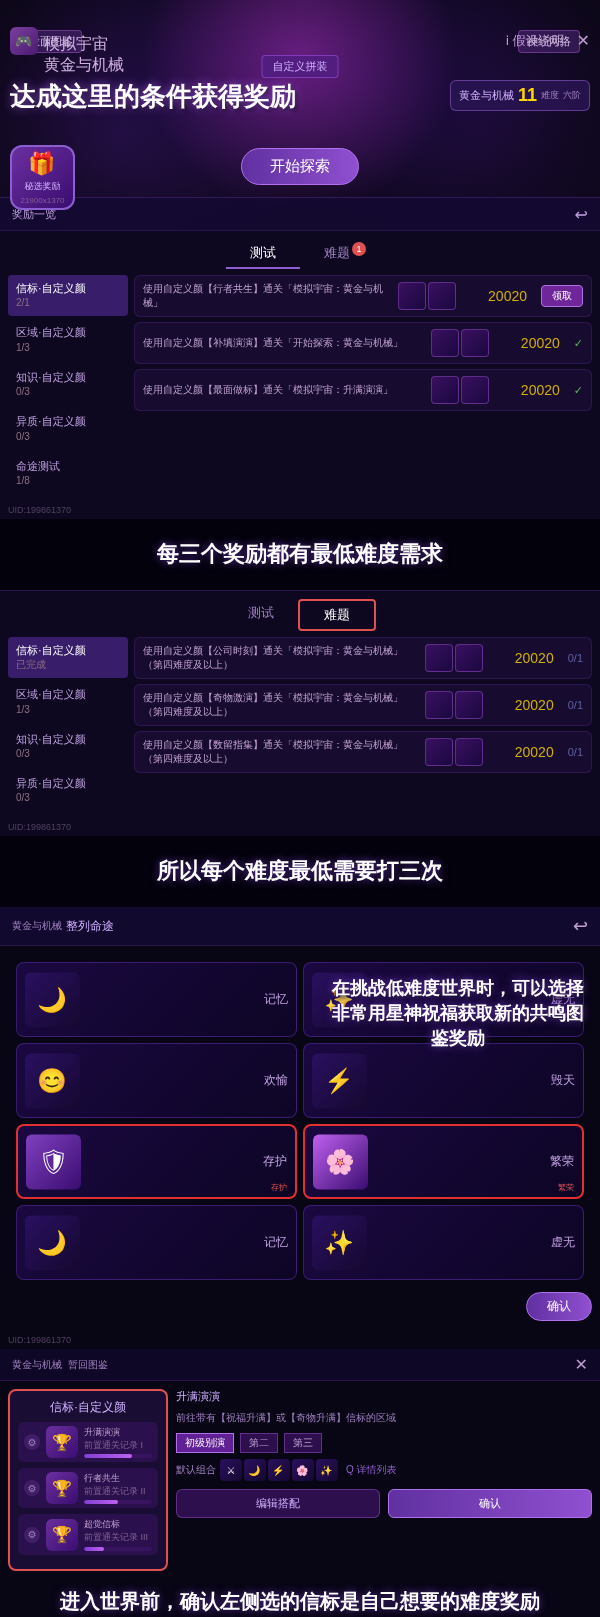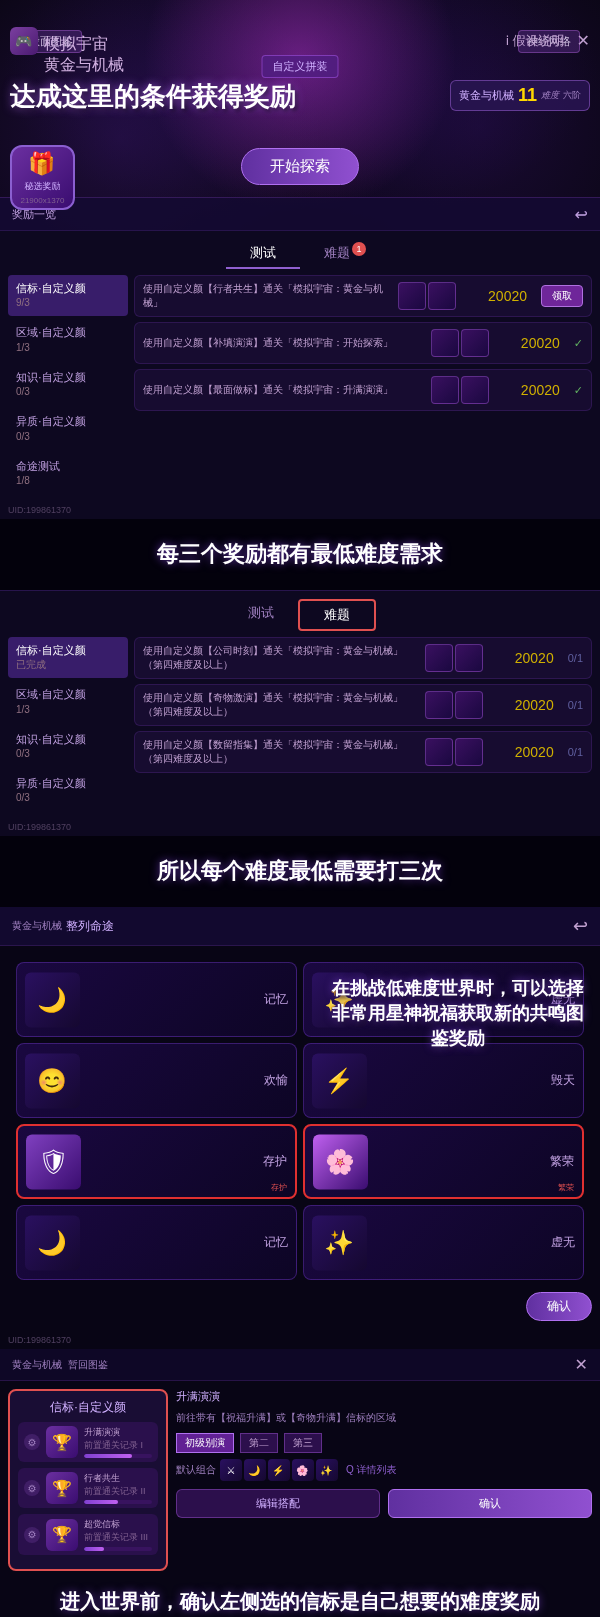--- a/index.html
+++ b/index.html
@@ -606,21 +606,21 @@
 
   <div class="reward-badge">
     <div class="reward-badge-icon">🎁</div>
     <div style="font-size:9px;">秘选奖励</div>
     <div style="font-size:8px;color:#806090;">21900x1370</div>
   </div>
 
   <div class="difficulty-badge">
     <span>黄金与机械</span>
     <span class="diff-num">11</span>
-    <span style="font-size:9px;color:#a080c0;font-style:italic;">难度</span>
+    <span style="font-size:9px;color:#a080c0;">难度</span>
     <span style="font-size:9px;color:#a080c0;">六阶</span>
   </div>
 
   <div class="start-btn">开始探索</div>
 
   <div class="bottom-nav-bar">
     <span class="bnb-item">奖励一览</span>
     <span class="bnb-back">↩</span>
   </div>
 </div>
@@ -631,21 +631,21 @@
     <div class="tab-item">
       <span>难题</span>
       <span class="tab-badge">1</span>
     </div>
   </div>
 
   <div class="sidebar-table">
     <div class="sidebar-list">
       <div class="sidebar-row active">
         <div>信标·自定义颜</div>
-        <div class="sidebar-row-sub">9/3</div>
+        <div class="sidebar-row-sub">2/1</div>
       </div>
       <div class="sidebar-row">
         <div>区域·自定义颜</div>
         <div class="sidebar-row-sub">1/3</div>
       </div>
       <div class="sidebar-row">
         <div>知识·自定义颜</div>
         <div class="sidebar-row-sub">0/3</div>
       </div>
       <div class="sidebar-row">
@@ -662,21 +662,21 @@
       <div class="task-row">
         <div class="task-text">使用自定义颜【行者共生】通关「模拟宇宙：黄金与机械」</div>
         <div class="task-avatars">
           <div class="task-avatar"></div>
           <div class="task-avatar"></div>
         </div>
         <div class="task-points">20020</div>
         <div class="task-btn">领取</div>
       </div>
       <div class="task-row">
-        <div class="task-text">使用自定义颜【补填演演】通关「模拟宇宙：开始探索」</div>
+        <div class="task-text">使用自定义颜【补填演演】通关「开始探索：黄金与机械」</div>
         <div class="task-avatars">
           <div class="task-avatar"></div>
           <div class="task-avatar"></div>
         </div>
         <div class="task-points">20020</div>
         <div class="task-status">✓</div>
       </div>
       <div class="task-row">
         <div class="task-text">使用自定义颜【最面做标】通关「模拟宇宙：升满演演」</div>
         <div class="task-avatars">

